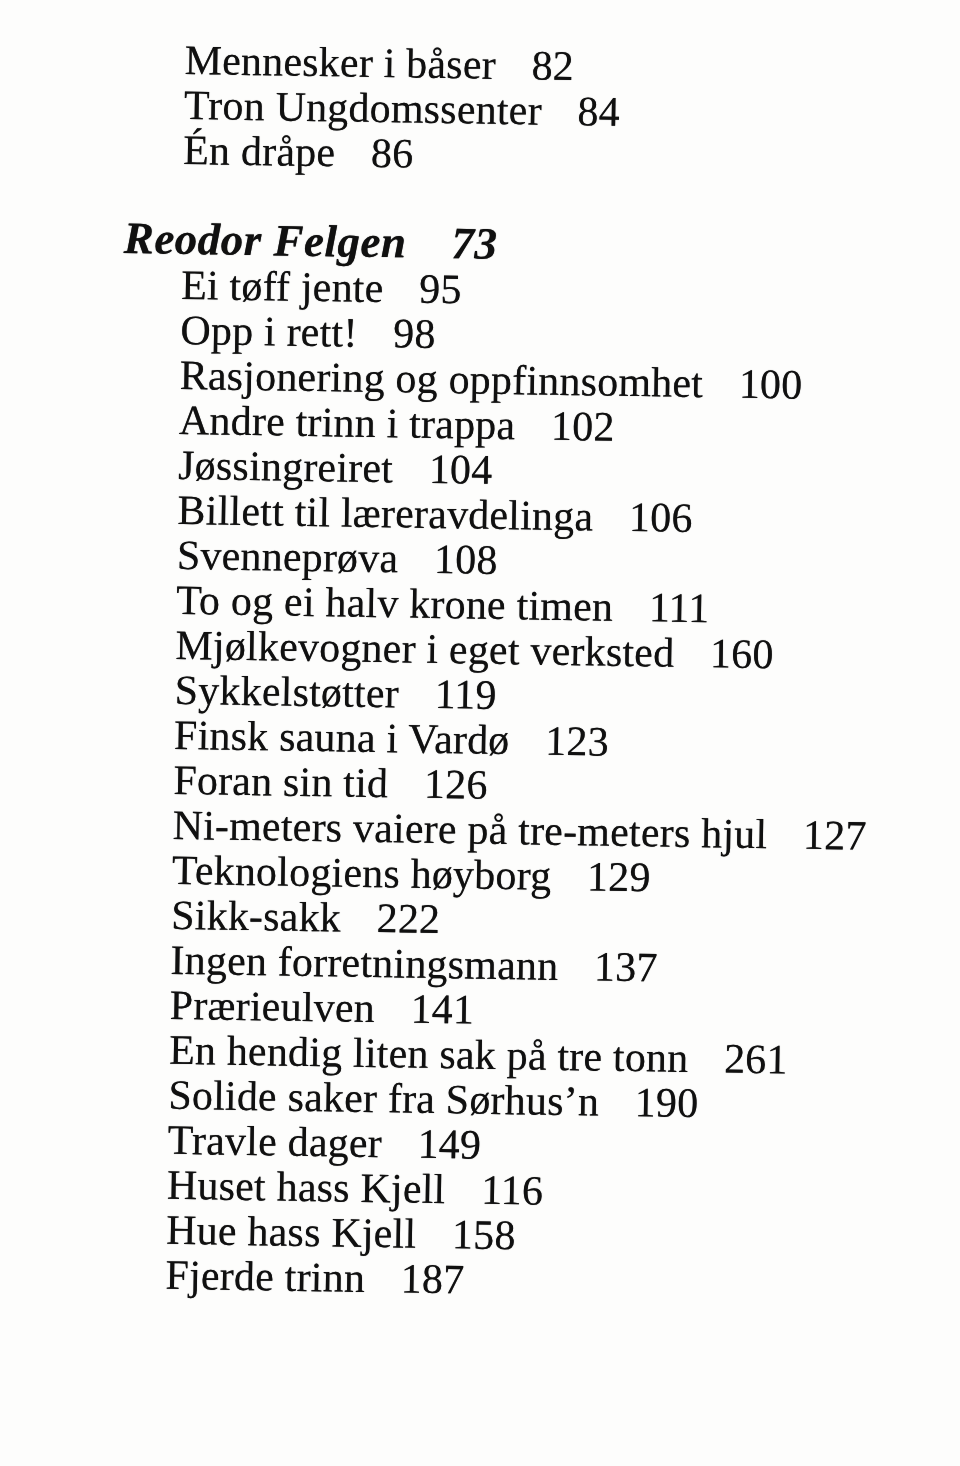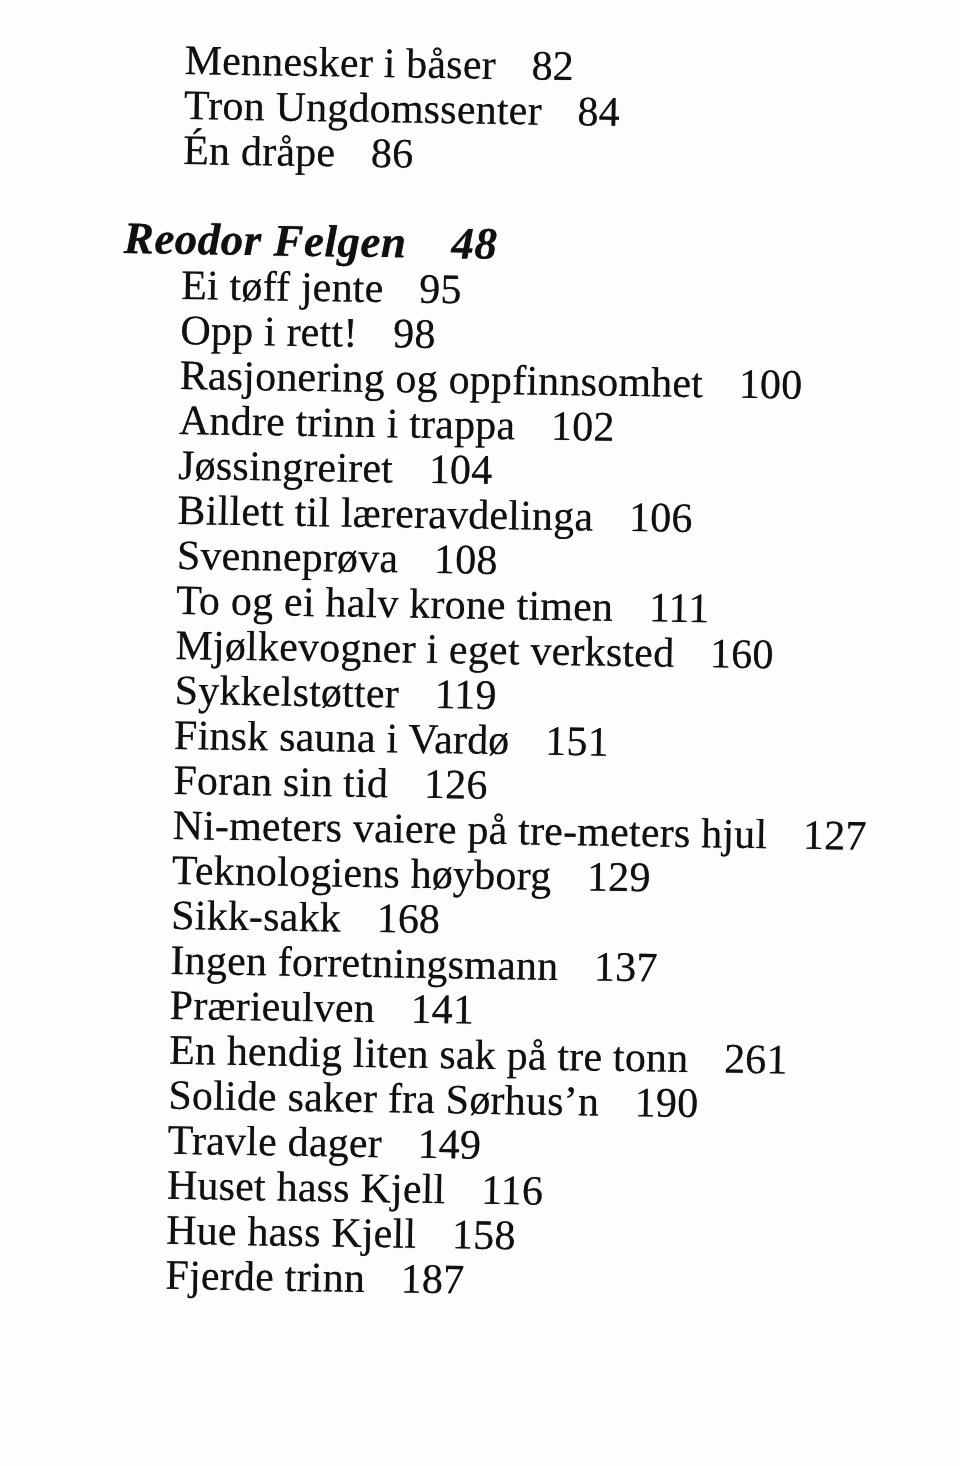--- a/index.html
+++ b/index.html
@@ -69,21 +69,21 @@
   </div>
 
   <div class="toc-entry">
     <span>Én dråpe</span><span class="page-num">86</span>
   </div>
 </div>
   </div>
 
   <div class="toc-section">
     <div class="toc-section-header">
-      <span>Reodor Felgen</span><span class="page-num">48</span>
+      <span>Reodor Felgen</span><span class="page-num">73</span>
     </div>
     <div class="toc-entry-list">
   <div class="toc-entry">
     <span>Ei tøff jente</span><span class="page-num">95</span>
   </div>
 
   <div class="toc-entry">
     <span>Opp i rett!</span><span class="page-num">98</span>
   </div>
 
@@ -113,37 +113,37 @@
 
   <div class="toc-entry">
     <span>Mjølkevogner i eget verksted</span><span class="page-num">160</span>
   </div>
 
   <div class="toc-entry">
     <span>Sykkelstøtter</span><span class="page-num">119</span>
   </div>
 
   <div class="toc-entry">
-    <span>Finsk sauna i Vardø</span><span class="page-num">151</span>
+    <span>Finsk sauna i Vardø</span><span class="page-num">123</span>
   </div>
 
   <div class="toc-entry">
     <span>Foran sin tid</span><span class="page-num">126</span>
   </div>
 
   <div class="toc-entry">
     <span>Ni-meters vaiere på tre-meters hjul</span><span class="page-num">127</span>
   </div>
 
   <div class="toc-entry">
     <span>Teknologiens høyborg</span><span class="page-num">129</span>
   </div>
 
   <div class="toc-entry">
-    <span>Sikk-sakk</span><span class="page-num">168</span>
+    <span>Sikk-sakk</span><span class="page-num">222</span>
   </div>
 
   <div class="toc-entry">
     <span>Ingen forretningsmann</span><span class="page-num">137</span>
   </div>
 
   <div class="toc-entry">
     <span>Prærieulven</span><span class="page-num">141</span>
   </div>
 

